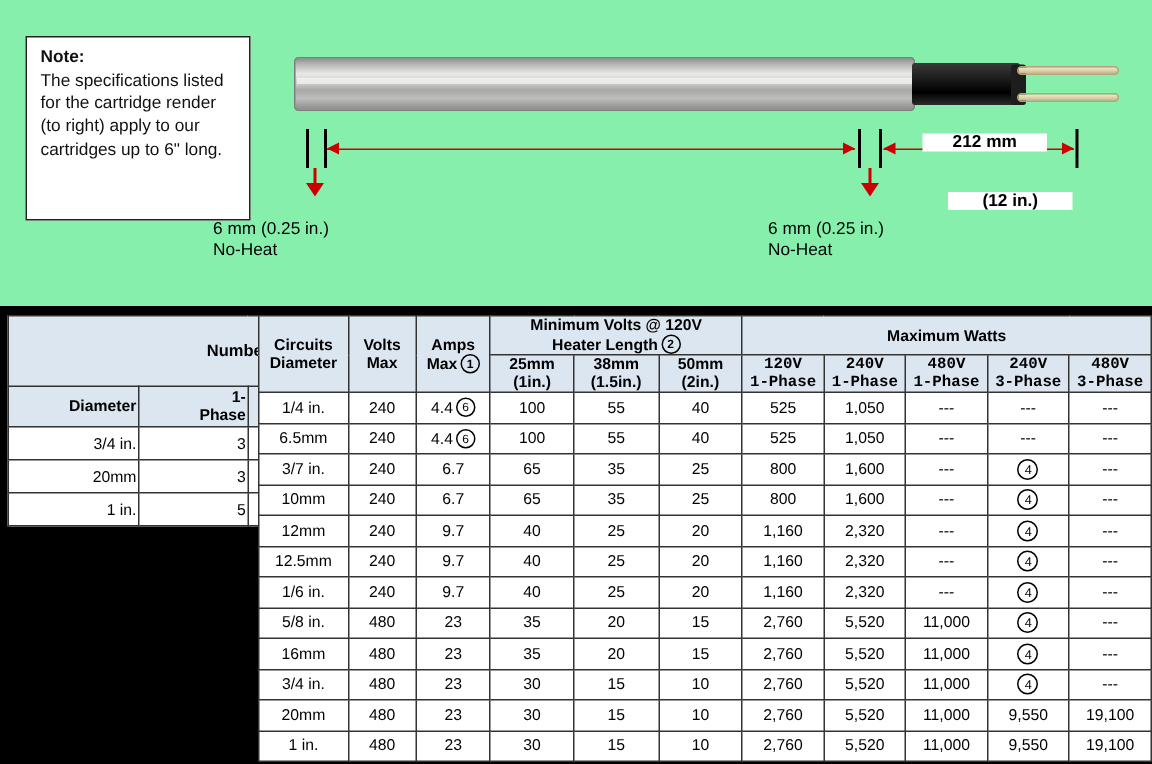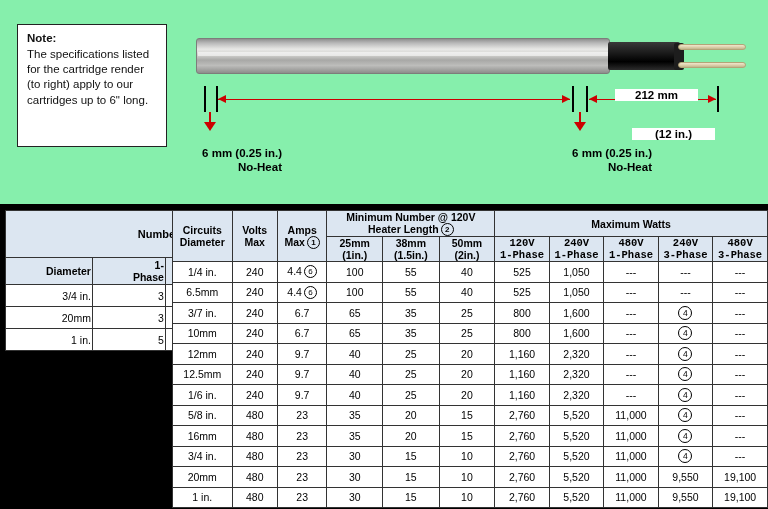--- a/index.html
+++ b/index.html
@@ -144,24 +144,24 @@
     font-size: 11.5px;
     font-weight: bold;
     color: #000000;
     text-align: center;
     background: #ffffff;
     padding: 0 4px;
   }
   .noheat-label {
     position: absolute;
     font-size: 11.5px;
-    font-weight: bold;
+    font-weight: normal;
     color: #000000;
     line-height: 1.25;
-    text-align: right;
+    text-align: left;
   }
   .down-arrow {
     position: absolute;
     width: 0; height: 0;
     border-left: 6px solid transparent;
     border-right: 6px solid transparent;
     border-top: 9px solid #cc0000;
   }
   .down-stem {
     position: absolute;
@@ -341,21 +341,21 @@
         </th>
         <th class="col-volts" rowspan="2">
           <span>Volts</span><br>
           <span>Max</span>
         </th>
         <th class="col-amps" rowspan="2">
           <span>Amps</span><br>
           <span>Max</span><span class="supnum">1</span>
         </th>
         <th colspan="3">
-          <span>Minimum Number @ 120V</span><br>
+          <span>Minimum Volts @ 120V</span><br>
           <span>Heater Length</span><span class="supnum">2</span>
         </th>
         <th colspan="5">Maximum Watts</th>
       </tr>
       <tr>
         <th class="col-mw">
           <span>25mm</span><br>
           <span>(1in.)</span>
         </th>
         <th class="col-mw">

